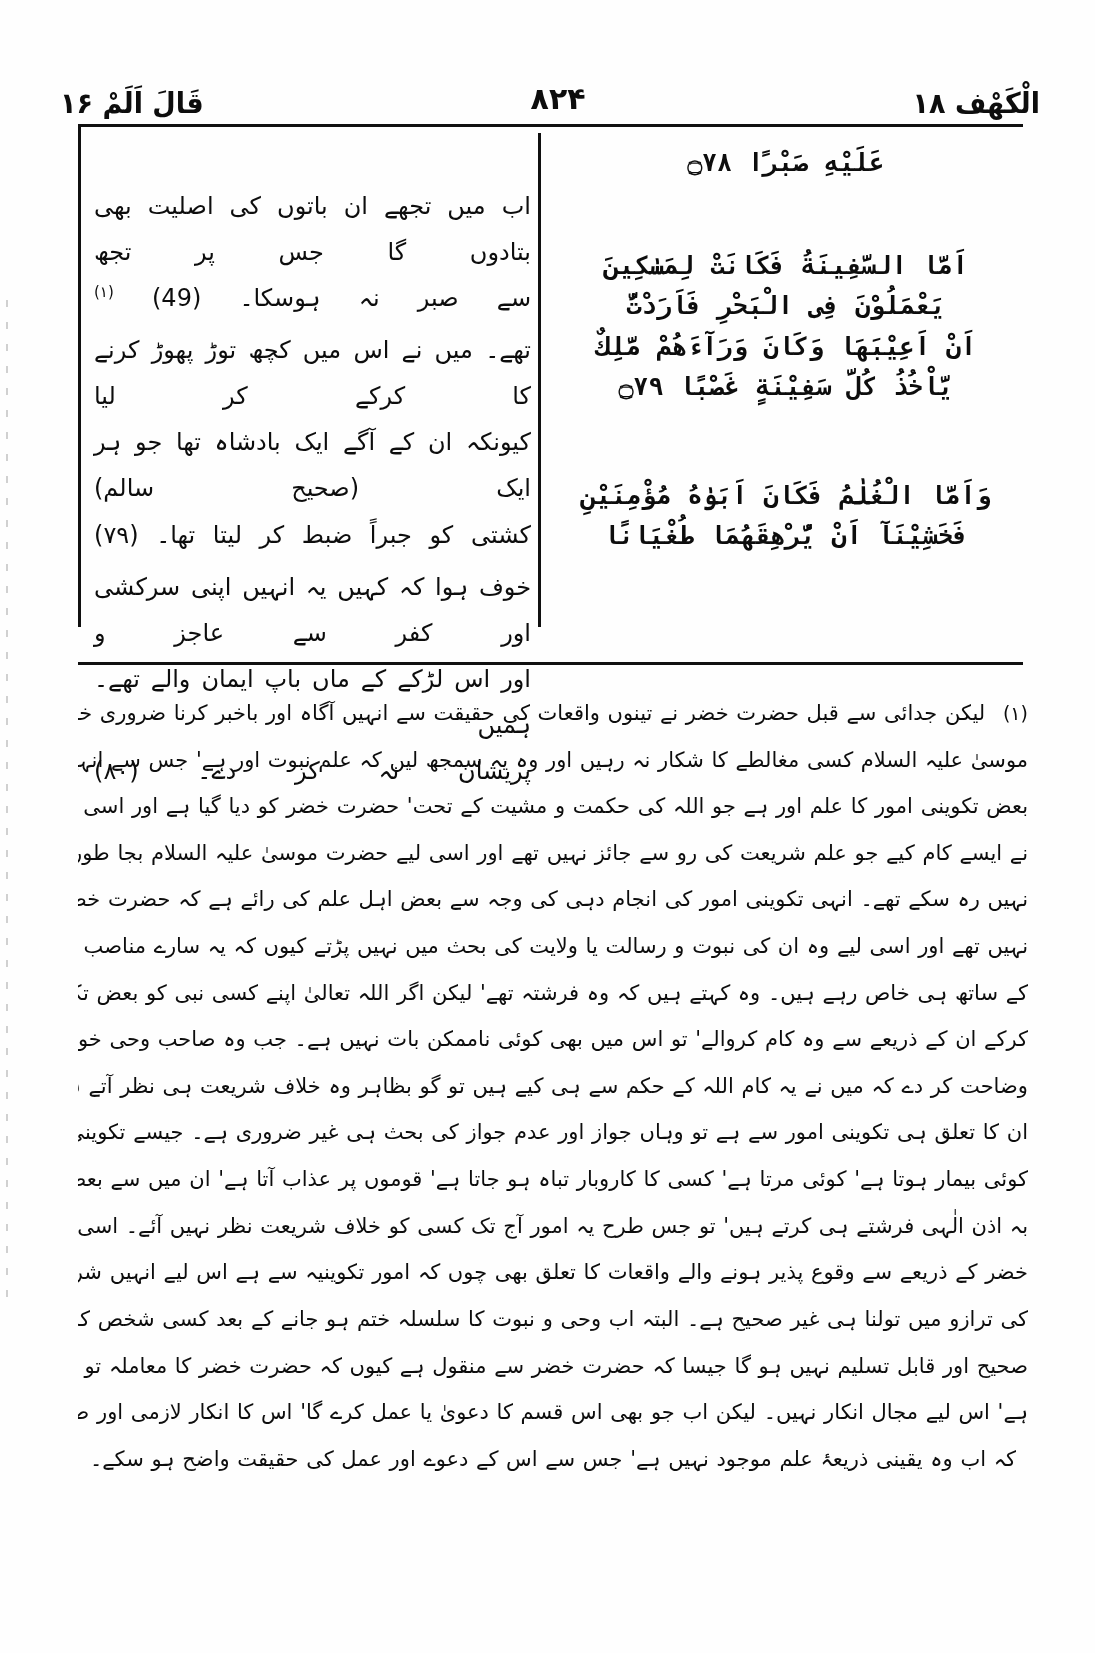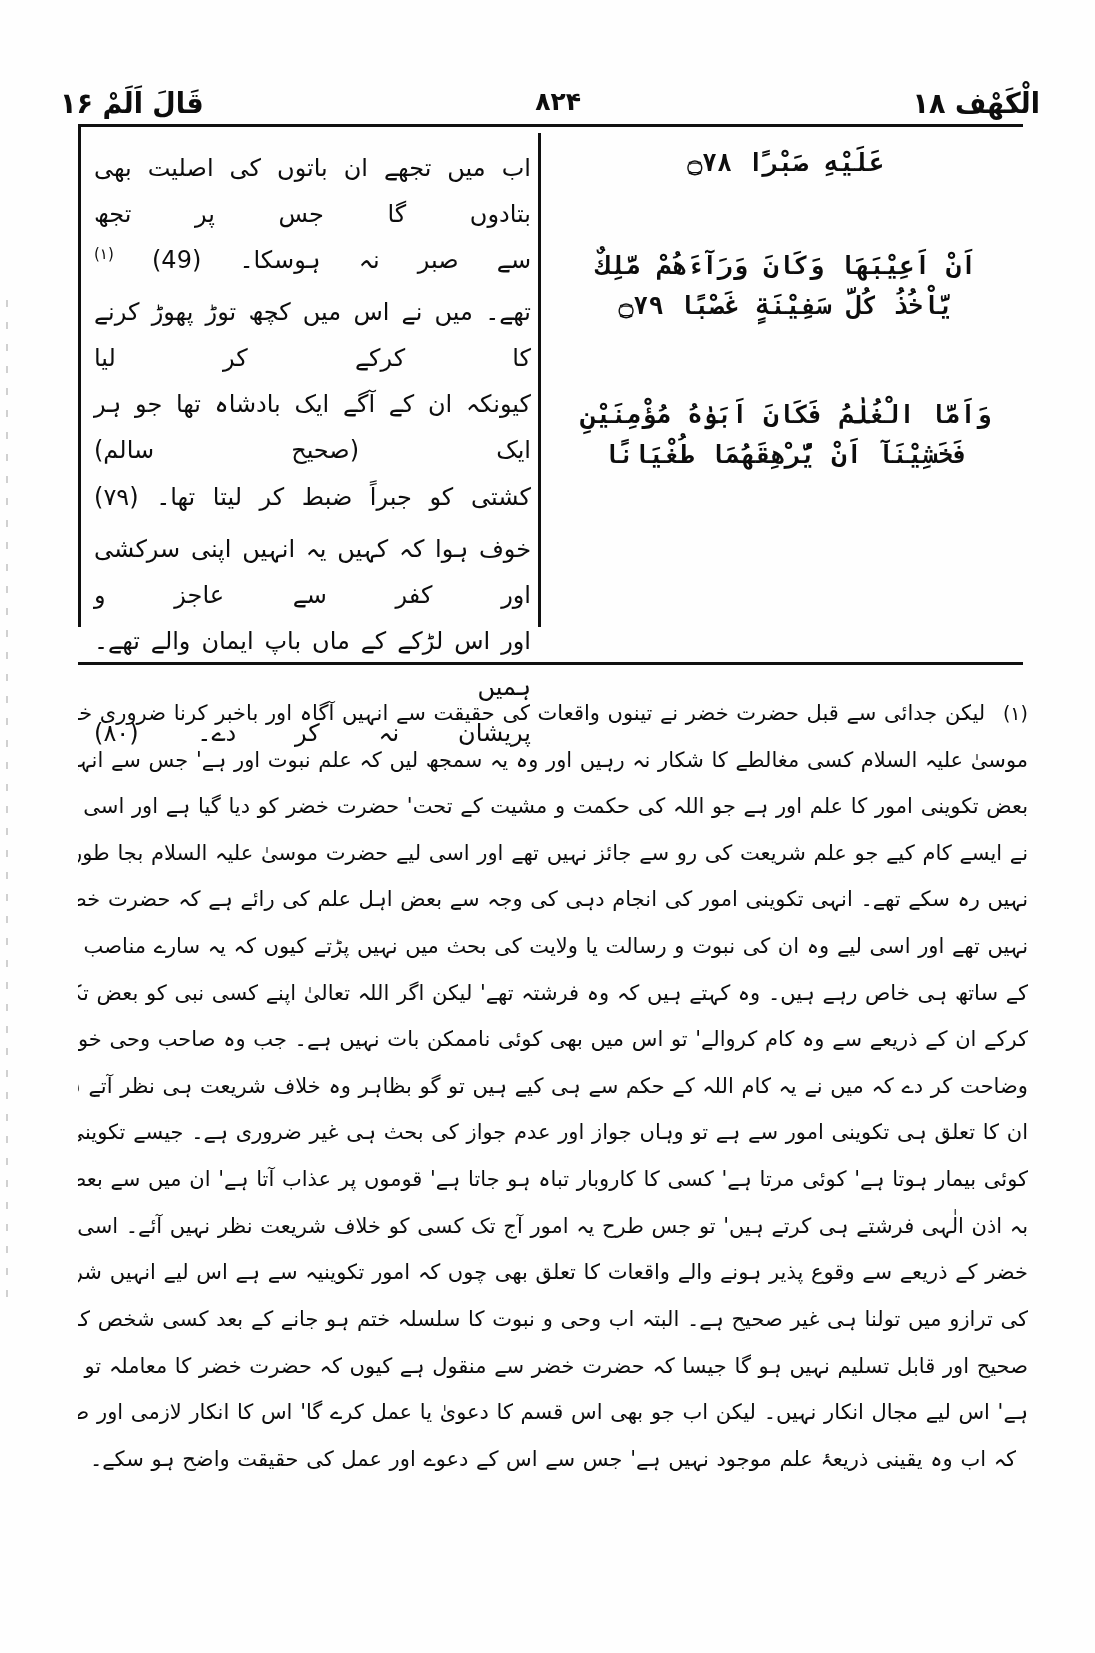--- a/index.html
+++ b/index.html
@@ -38,21 +38,21 @@
   }
   .hdr-item {
     font-family: "DejaVu Sans", sans-serif;
     font-size: 27px;
     line-height: 1;
     white-space: nowrap;
     font-weight: 600;
     letter-spacing: 0.5px;
   }
   .hdr-left  { direction: rtl; transform: scaleY(1.06); }
-  .hdr-page  { font-size: 25px; letter-spacing: 1px; padding-bottom: 2px; }
+  .hdr-page  { font-size: 30px; letter-spacing: 1px; padding-bottom: 2px; }
   .hdr-right { direction: rtl; transform: scaleY(1.06); }
 
   
   .verse-frame {
     position: absolute;
     top: 124px;
     left: 78px;
     width: 945px;
     height: 500px;
     border-top: 3px solid #101010;
@@ -82,20 +82,21 @@
   
   .col-arabic {
     width: 470px;
     box-sizing: border-box;
     padding: 18px 26px 0 22px;
   }
   .col-urdu {
     width: 475px;
     box-sizing: border-box;
     padding: 18px 22px 0 16px;
+    margin-top: 38px;
   }
 
   .ar-line {
     direction: rtl;
     text-align: center;
     font-family: Liberation Mono, monospace;
     font-size: 25px;
     line-height: 1.62;
     font-weight: 600;
     word-spacing: 1px;
@@ -191,20 +192,21 @@
 
       <div class="col-arabic">
 
         <div class="ar-block">
           <div class="ar-line">عَلَيْهِ صَبْرًا ۝۷۸</div>
         </div>
 
         <div class="ar-gap-1"></div>
 
         <div class="ar-block">
+          <div class="ar-line">اَمَّا السَّفِينَةُ فَكَانَتْ لِمَسٰكِينَ يَعْمَلُوْنَ فِى الْبَحْرِ فَاَرَدْتُّ</div>
           <div class="ar-line">اَنْ اَعِيْبَهَا وَكَانَ وَرَآءَهُمْ مَّلِكٌ يَّاْخُذُ كُلَّ سَفِيْنَةٍ غَصْبًا ۝۷۹</div>
         </div>
 
         <div class="ar-gap-2"></div>
 
         <div class="ar-block">
           <div class="ar-line">وَاَمَّا الْغُلٰمُ فَكَانَ اَبَوٰهُ مُؤْمِنَيْنِ فَخَشِيْنَآ اَنْ يُّرْهِقَهُمَا طُغْيَانًا</div>
         </div>
 
       </div>

